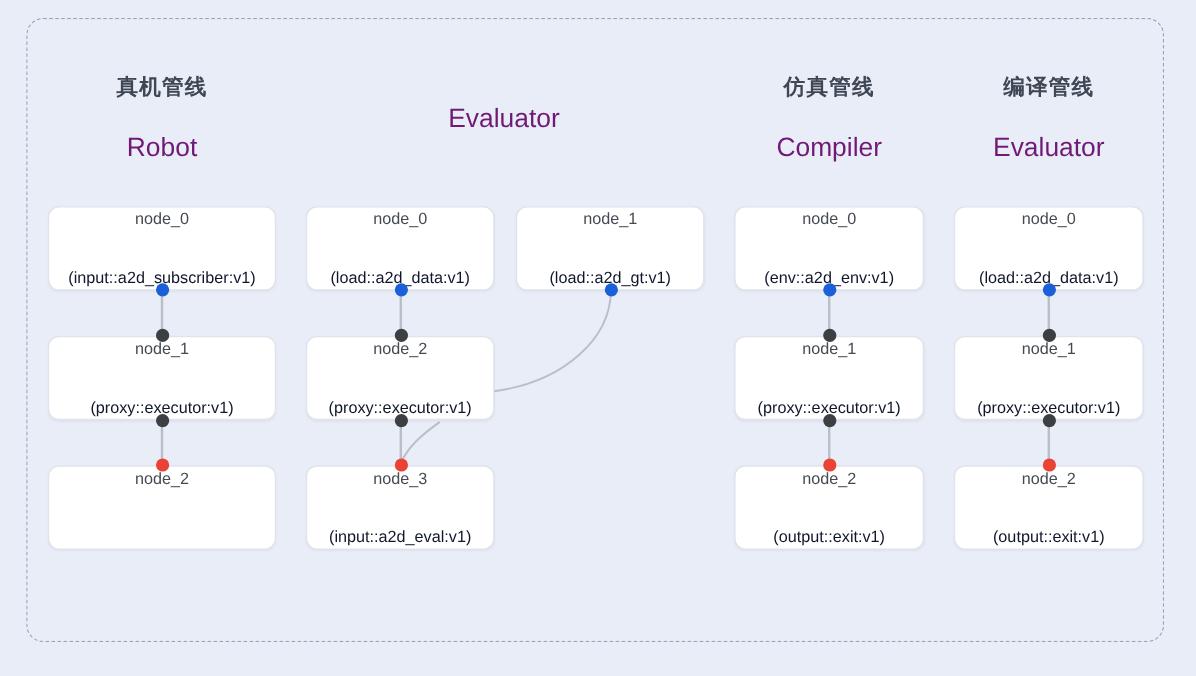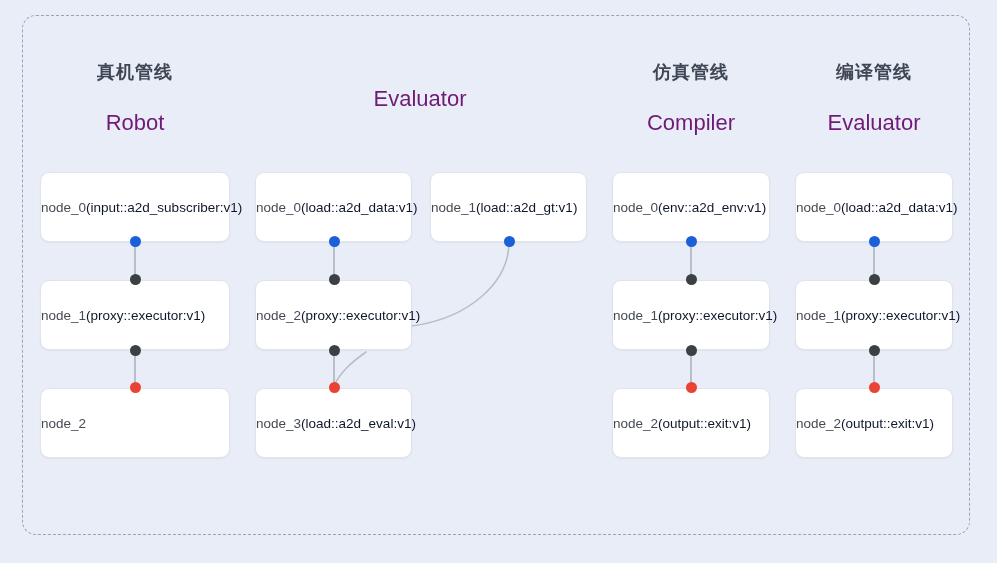--- a/index.html
+++ b/index.html
@@ -57,23 +57,23 @@
 
   
   .node {
     position: absolute;
     box-sizing: border-box;
     background: #ffffff;
     border: 1px solid #e0e3e9;
     border-radius: 9px;
     box-shadow: 0 1px 2px rgba(60,64,67,0.06);
     display: flex;
-    flex-direction: row;
+    flex-direction: column;
     align-items: center;
-    justify-content: flex-start;
+    justify-content: space-between;
     z-index: 3;
   }
   .node-id {
     font-size: 13.5px;
     color: #454a52;
     line-height: 19px;
     white-space: nowrap;
   }
   .node-spec {
     font-size: 13.5px;
@@ -158,21 +158,21 @@
   <div class="node" style="left:430px; top:172px; width:157px; height:70px;">
     <div class="node-id">node_1</div>
     <div class="node-spec">(load::a2d_gt:v1)</div>
   </div>
   <div class="node" style="left:255px; top:280px; width:157px; height:70px;">
     <div class="node-id">node_2</div>
     <div class="node-spec">(proxy::executor:v1)</div>
   </div>
   <div class="node" style="left:255px; top:388px; width:157px; height:70px;">
     <div class="node-id">node_3</div>
-    <div class="node-spec">(load::a2d_eval:v1)</div>
+    <div class="node-spec">(input::a2d_eval:v1)</div>
   </div>
 
   <div class="link" style="left:334px; top:241px; height:39px;"></div>
   <div class="link" style="left:334px; top:349px; height:39px;"></div>
 
   <svg id="curves">
     <path d="M 509 242
              C 509 282, 470 318, 412 326" fill="none" stroke="#b9bfc9" stroke-width="1.6" stroke-linecap="round"></path>
     <path d="M 366 352
              C 352 362, 340 372, 334 386" fill="none" stroke="#b9bfc9" stroke-width="1.6" stroke-linecap="round"></path>

